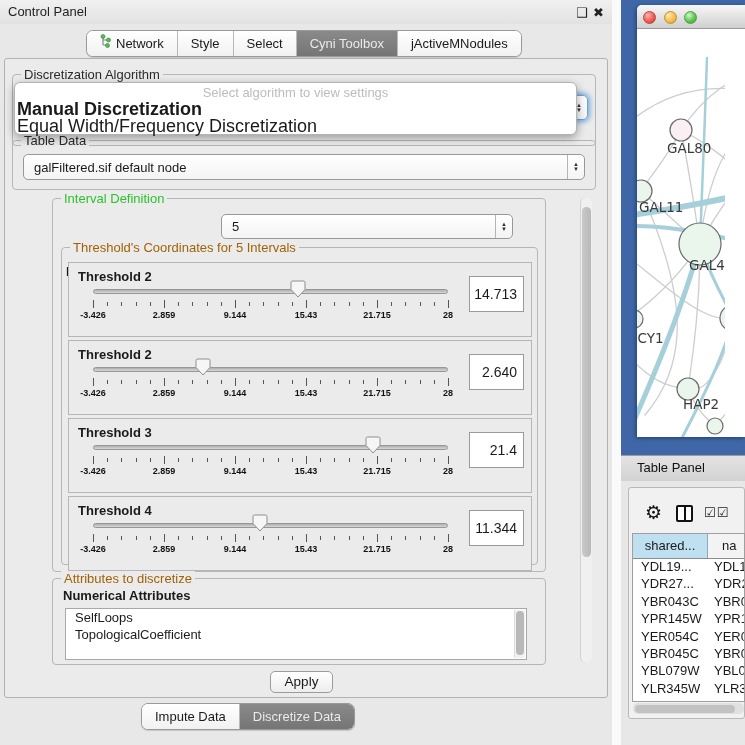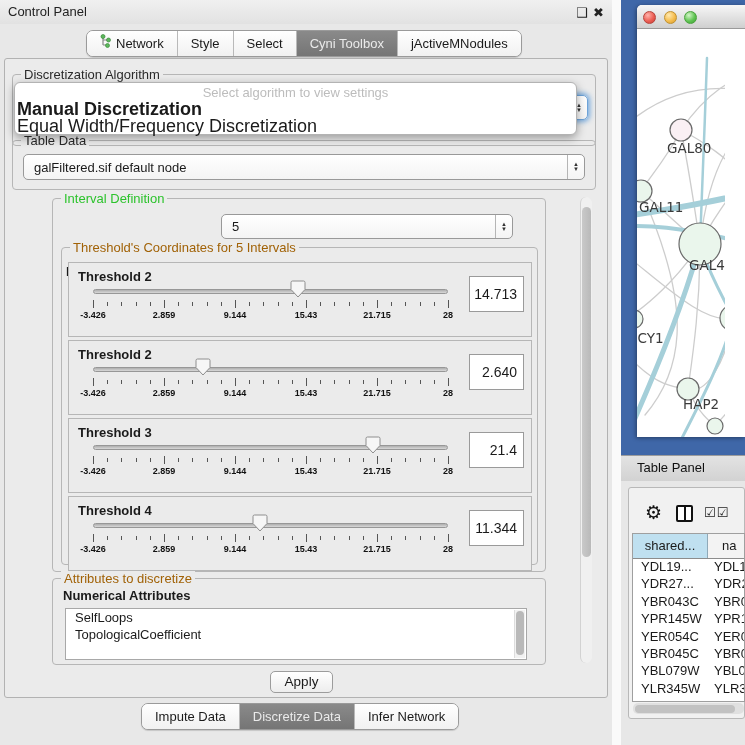--- a/index.html
+++ b/index.html
@@ -372,23 +372,20 @@
   </div>
 
 <div class="abs" id="apply-btn">Apply</div>
 
 <div class="abs seg-tabs" id="bottom-tabs">
     <div class="seg-tab">
       <span>Impute Data</span>
     </div>
     <div class="seg-tab selected">
       <span>Discretize Data</span>
-    </div>
-    <div class="seg-tab">
-      <span>Infer Network</span>
     </div>
   </div>
 
 <div class="abs" id="gutter"></div>
 <div class="abs" id="desktop-blue"></div>
 
 <div class="abs" id="net-window">
   <div id="net-titlebar">
     <span class="traffic" id="tl-red"></span>
     <span class="traffic" id="tl-yellow"></span>

